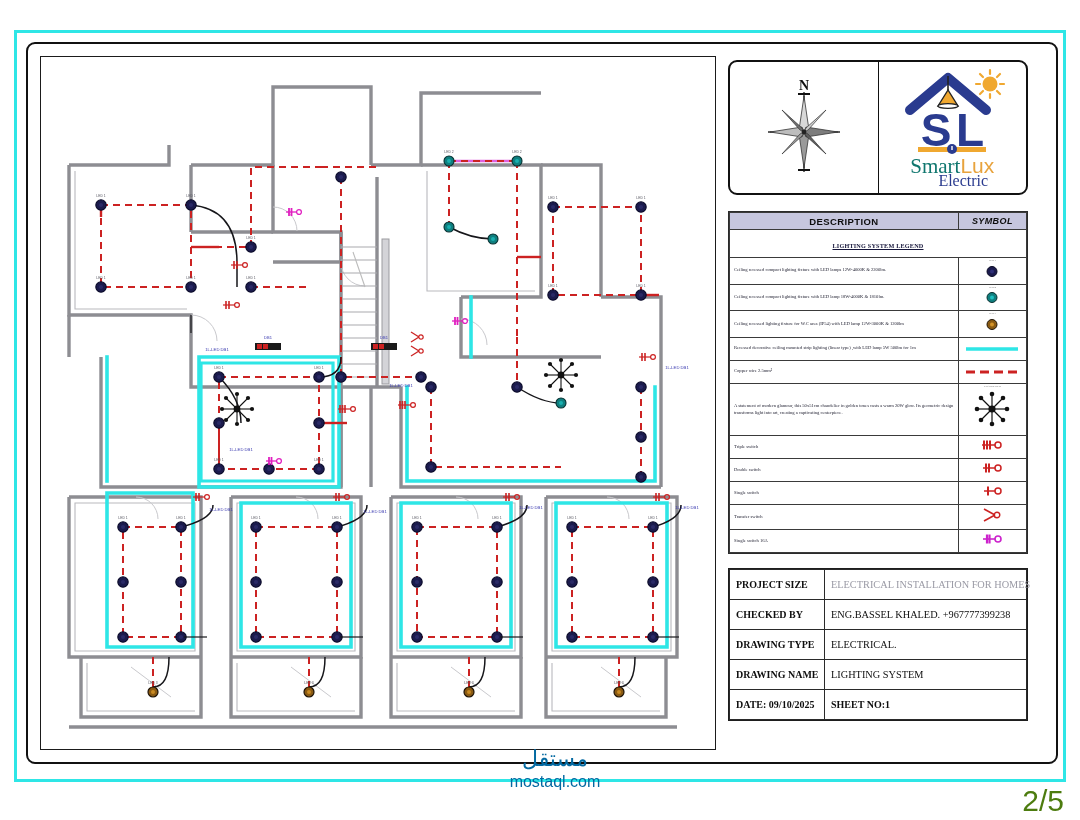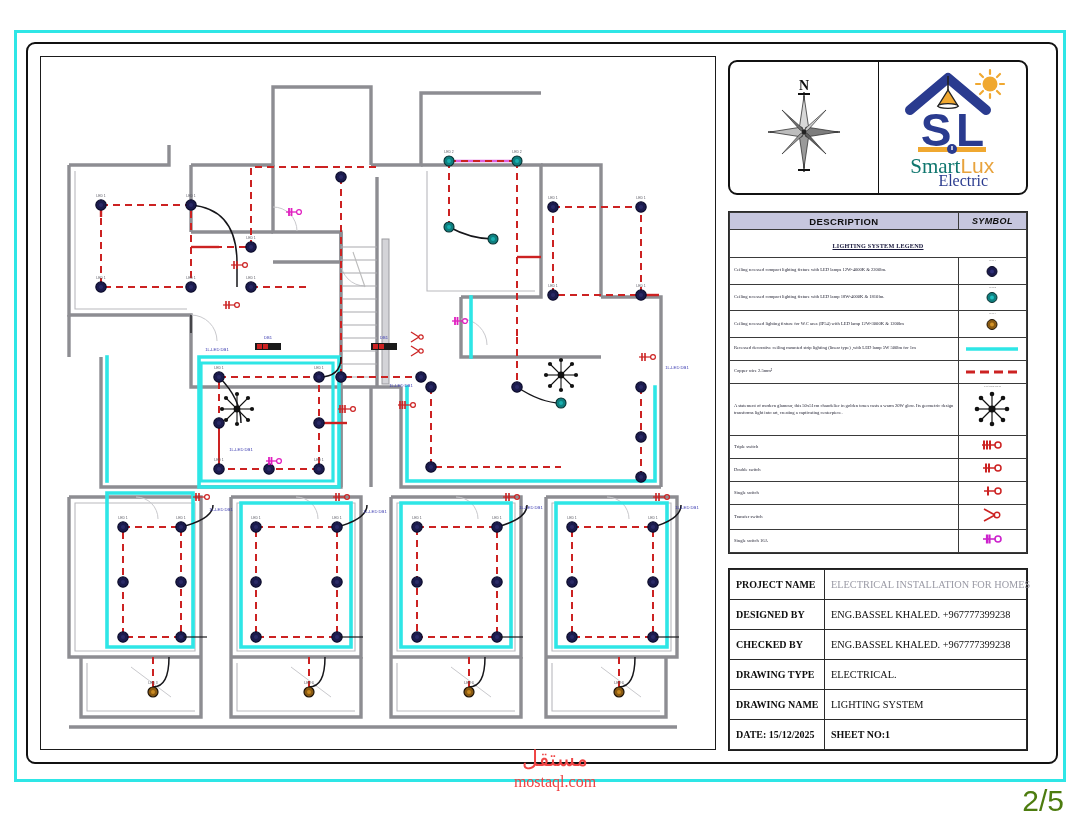--- a/index.html
+++ b/index.html
@@ -84,22 +84,22 @@
   .titleblock td { border: 1px solid #2a2a2a; height: 30px; padding: 0 6px;
                    font-size: 10.3px; font-family:"Liberation Serif",serif;
                    color:#0e0e0e; white-space: nowrap; }
   .titleblock td.key { font-weight: bold; width: 95px; font-size: 10px; }
   .titleblock td.val.faint { color: #9a9aa5; }
   .titleblock td.half { width: 50%; font-weight: bold; font-size: 10px; }
 
   
   .watermark {
     position: absolute; left: 455px; top: 748px;
-    width: 200px; text-align: center; color: #ef4444;
-    font-family: Liberation Serif, serif; pointer-events: none;
+    width: 200px; text-align: center; color: #0369a1;
+    font-family: Liberation Sans, sans-serif; pointer-events: none;
   }
   .wm-ar { font-size: 22px; line-height: 22px; letter-spacing: 1px; }
   .wm-en { font-size: 16px; line-height: 24px; }
 
   .pagenum {
     position: absolute; right: 16px; bottom: 2px;
     font-size: 30px; color: #4d7c0f;
     font-family: "Liberation Sans", sans-serif;
   }
 </style>
@@ -711,41 +711,37 @@
             </td>
           </tr>
         </tbody>
       </table>
     </div>
 
     <div class="titleblock">
       <table>
         <tbody>
             <tr>
-          <td class="key">PROJECT NAME</td>
+          <td class="key">PROJECT SIZE</td>
           <td class="val faint">ELECTRICAL INSTALLATION FOR HOMES</td>
-        </tr>
-        <tr>
-          <td class="key">DESIGNED BY</td>
-          <td class="val">ENG.BASSEL KHALED. +967777399238</td>
         </tr>
         <tr>
           <td class="key">CHECKED BY</td>
           <td class="val">ENG.BASSEL KHALED. +967777399238</td>
         </tr>
         <tr>
           <td class="key">DRAWING TYPE</td>
           <td class="val">ELECTRICAL.</td>
         </tr>
         <tr>
           <td class="key">DRAWING NAME</td>
           <td class="val">LIGHTING SYSTEM</td>
         </tr>
         <tr>
-          <td class="half">DATE:  15/12/2025</td>
+          <td class="half">DATE:  09/10/2025</td>
           <td class="half">SHEET NO:1</td>
         </tr>
       </tbody>
         </table>
     </div>
   </div>
 
   <div class="watermark">
     <div class="wm-ar">مستقل</div>
     <div class="wm-en">mostaql.com</div>

